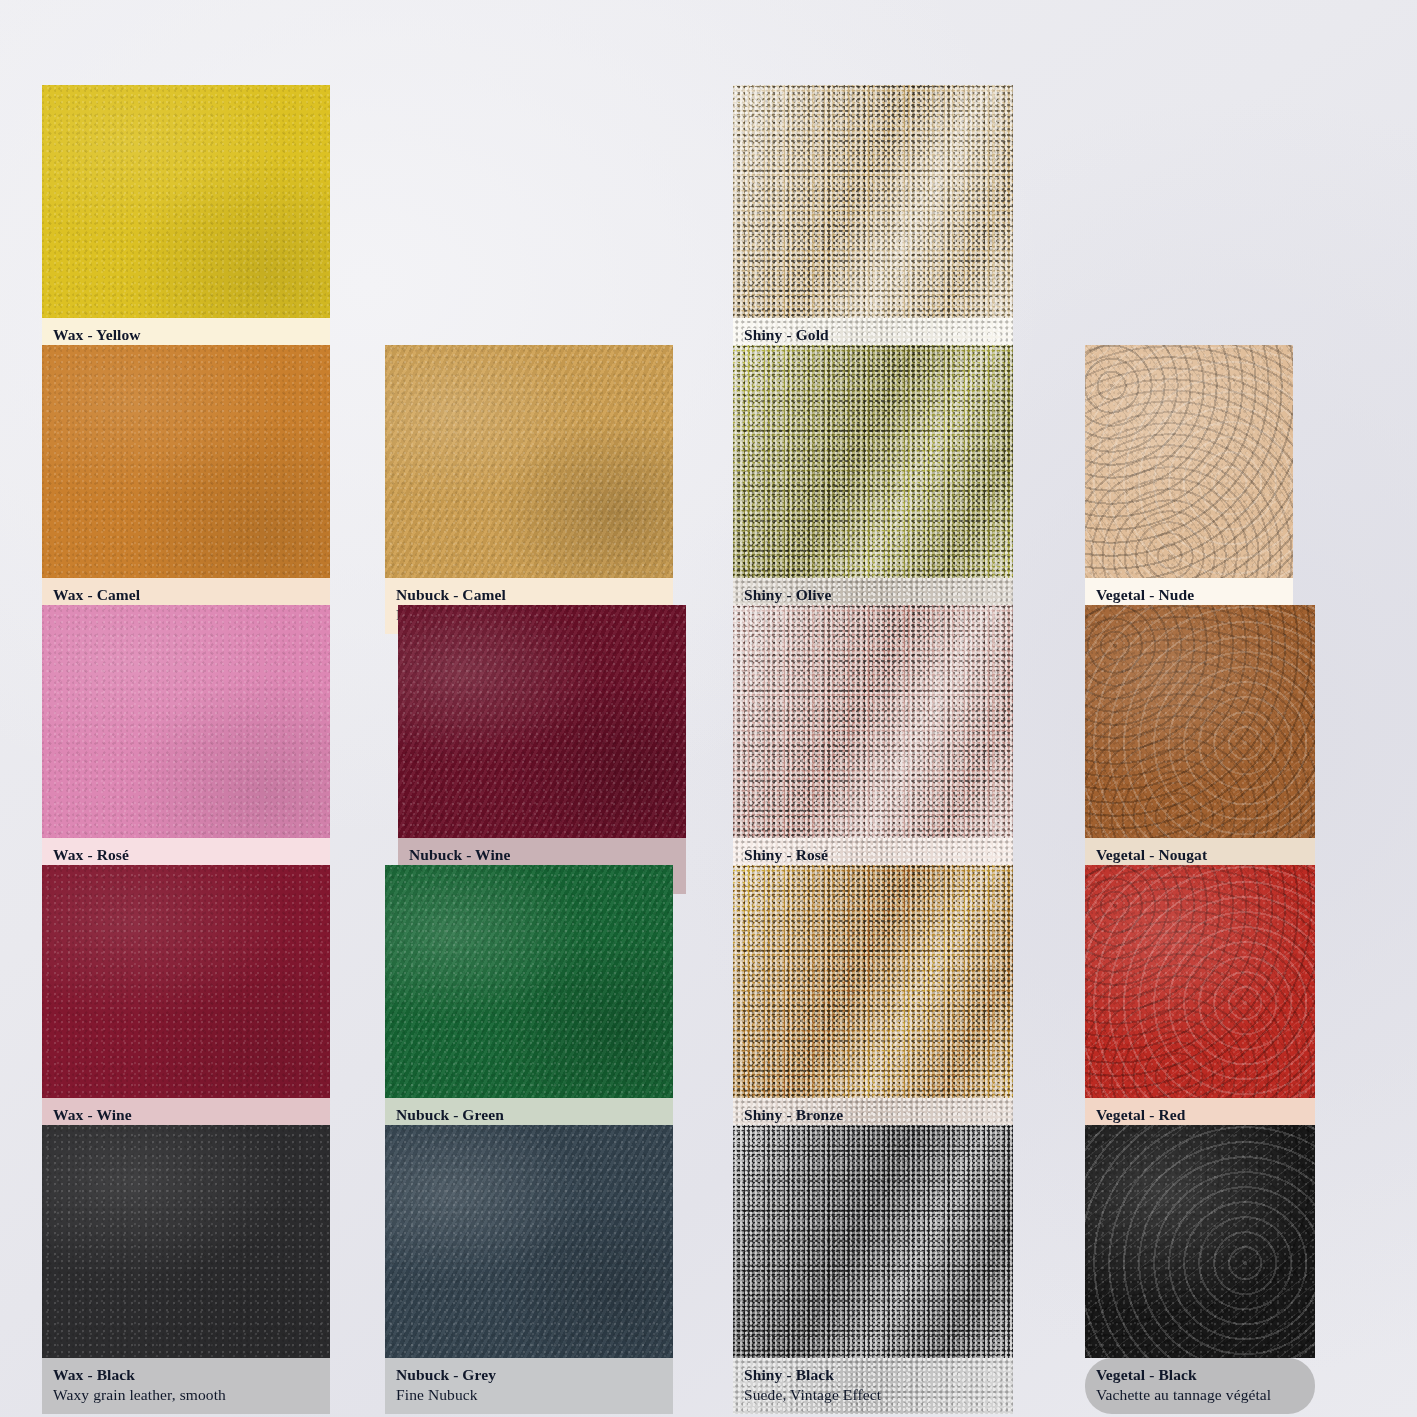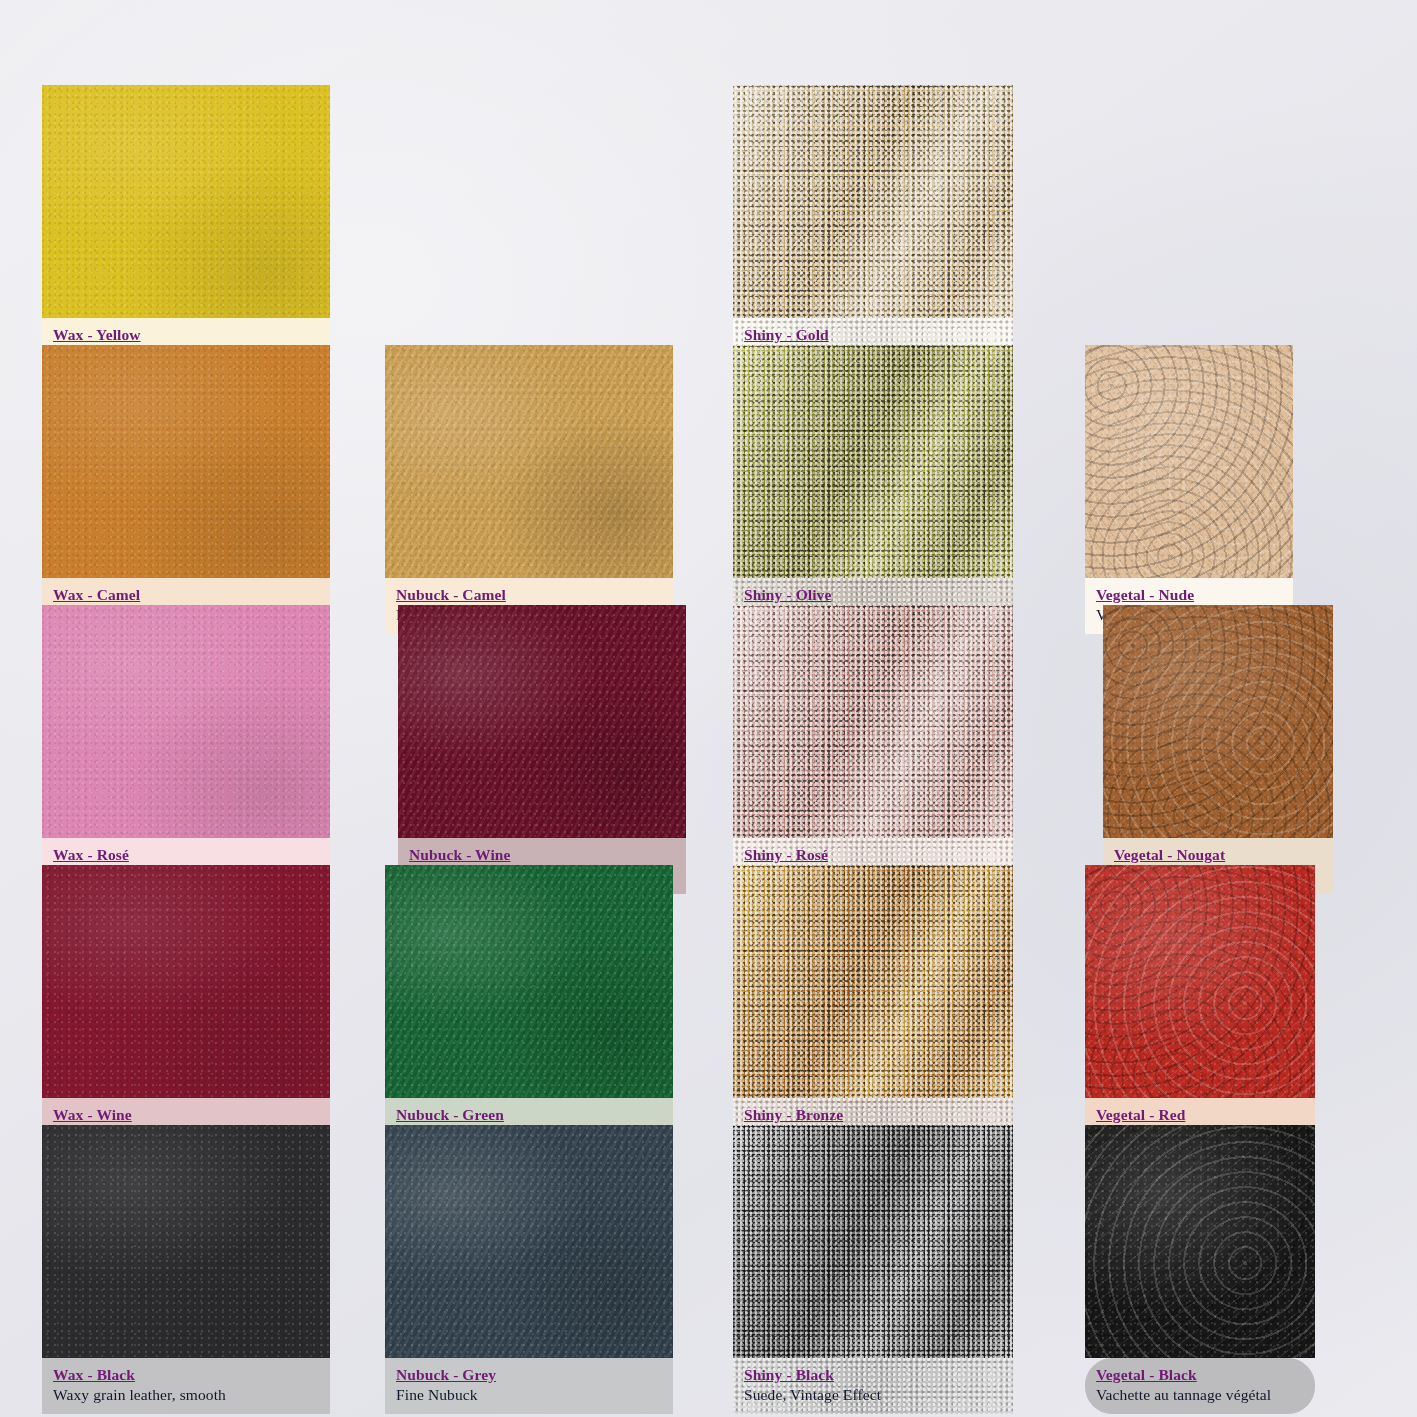--- a/index.html
+++ b/index.html
@@ -123,23 +123,22 @@
     position:absolute; inset:0;
     pointer-events:none;
   }
   .label .txt { position:relative; }
 
   .lbl-title {
     font-size:15.5px;
     font-weight:bold;
     letter-spacing:.1px;
     line-height:1.32;
-    color:#701a75;
+    color:#0f172a;
     white-space:nowrap;
-    text-decoration:underline;
   }
   .lbl-sub {
     font-size:15.5px;
     font-weight:normal;
     letter-spacing:.1px;
     line-height:1.35;
     color:#0f172a;
     white-space:nowrap;
   }
 
@@ -263,21 +262,21 @@
         <div class="sheen"></div>
       </div>
       <div class="label band-metal" style="background-color: rgb(242, 227, 220);">
         <div class="band-tex"></div>
         <div class="txt">
           <div class="lbl-title">Shiny - Rosé</div>
           <div class="lbl-sub">Suede, Vintage Effect</div>
         </div>
       </div>
     </div>
-    <div class="swatch" style="left: 1085px; top: 605px; width: 230px; height: 289px; margin-left: 18px;">
+    <div class="swatch" style="left: 1085px; top: 605px; width: 230px; height: 289px;">
       <div class="plate tex-vegetal" style="background-color: rgb(160, 96, 47);">
         <div class="grain"></div>
         <div class="sheen"></div>
       </div>
       <div class="label" style="background-color: rgb(235, 221, 203);">
         <div class="band-tex"></div>
         <div class="txt">
           <div class="lbl-title">Vegetal - Nougat</div>
           <div class="lbl-sub">Vachette au tannage végétal</div>
         </div>

